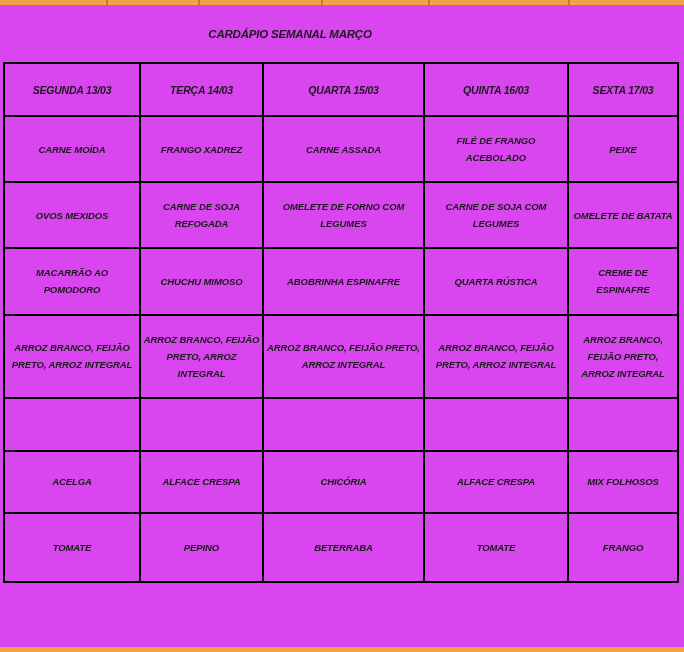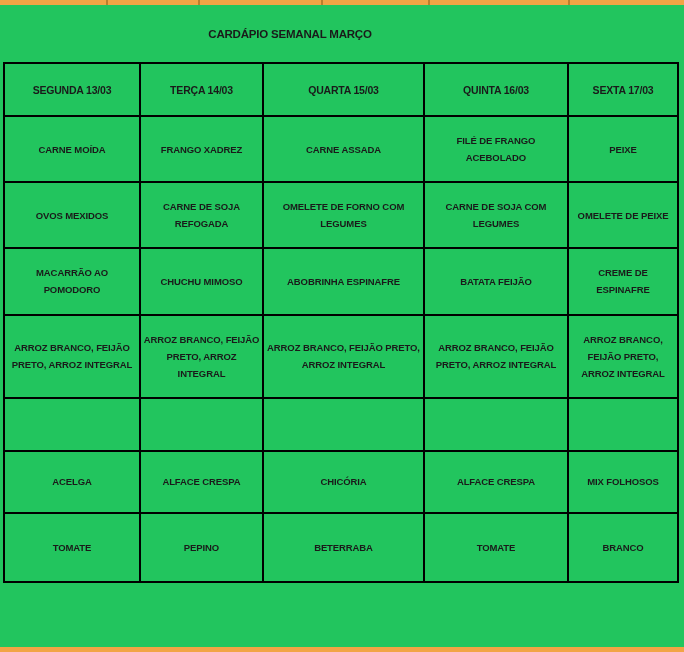--- a/index.html
+++ b/index.html
@@ -5,22 +5,23 @@
   html, body {
     margin: 0;
     padding: 0;
     background: #ffffff;
     font-family: "Liberation Sans", sans-serif;
   }
   .page {
     position: relative;
     width: 684px;
     height: 652px;
-    background: #22c55e;
+    background: #d946ef;
     overflow: hidden;
+    font-style: italic;
   }
   .orange-bar {
     position: absolute;
     left: 0;
     width: 684px;
     height: 5px;
     background: #f2a445;
   }
   .orange-bar.top { top: 0; }
   .orange-bar.bottom { top: 647px; }
@@ -107,27 +108,27 @@
         <td>FRANGO XADREZ</td>
         <td>CARNE ASSADA</td>
         <td>FILÉ DE FRANGO ACEBOLADO</td>
         <td>PEIXE</td>
       </tr>
       <tr style="height:48px">
         <td>OVOS MEXIDOS</td>
         <td>CARNE DE SOJA REFOGADA</td>
         <td>OMELETE DE FORNO COM LEGUMES</td>
         <td>CARNE DE SOJA COM LEGUMES</td>
-        <td>OMELETE DE PEIXE</td>
+        <td>OMELETE DE BATATA</td>
       </tr>
       <tr style="height:57px">
         <td>MACARRÃO AO POMODORO</td>
         <td>CHUCHU MIMOSO</td>
         <td>ABOBRINHA ESPINAFRE</td>
-        <td>BATATA FEIJÃO</td>
+        <td>QUARTA RÚSTICA</td>
         <td>CREME DE ESPINAFRE</td>
       </tr>
       <tr style="height:62px">
         <td>ARROZ BRANCO, FEIJÃO PRETO, ARROZ INTEGRAL</td>
         <td>ARROZ BRANCO, FEIJÃO PRETO, ARROZ INTEGRAL</td>
         <td>ARROZ BRANCO, FEIJÃO PRETO, ARROZ INTEGRAL</td>
         <td>ARROZ BRANCO, FEIJÃO PRETO, ARROZ INTEGRAL</td>
         <td>ARROZ BRANCO, FEIJÃO PRETO, ARROZ INTEGRAL</td>
       </tr>
       <tr style="height:53px">
@@ -142,20 +143,20 @@
         <td>ALFACE CRESPA</td>
         <td>CHICÓRIA</td>
         <td>ALFACE CRESPA</td>
         <td>MIX FOLHOSOS</td>
       </tr>
       <tr style="height:69px">
         <td>TOMATE</td>
         <td>PEPINO</td>
         <td>BETERRABA</td>
         <td>TOMATE</td>
-        <td>BRANCO</td>
+        <td>FRANGO</td>
       </tr>
     </tbody>
   </table>
 
   <div class="orange-bar bottom"></div>
 
 </div>
 
 </body></html>

